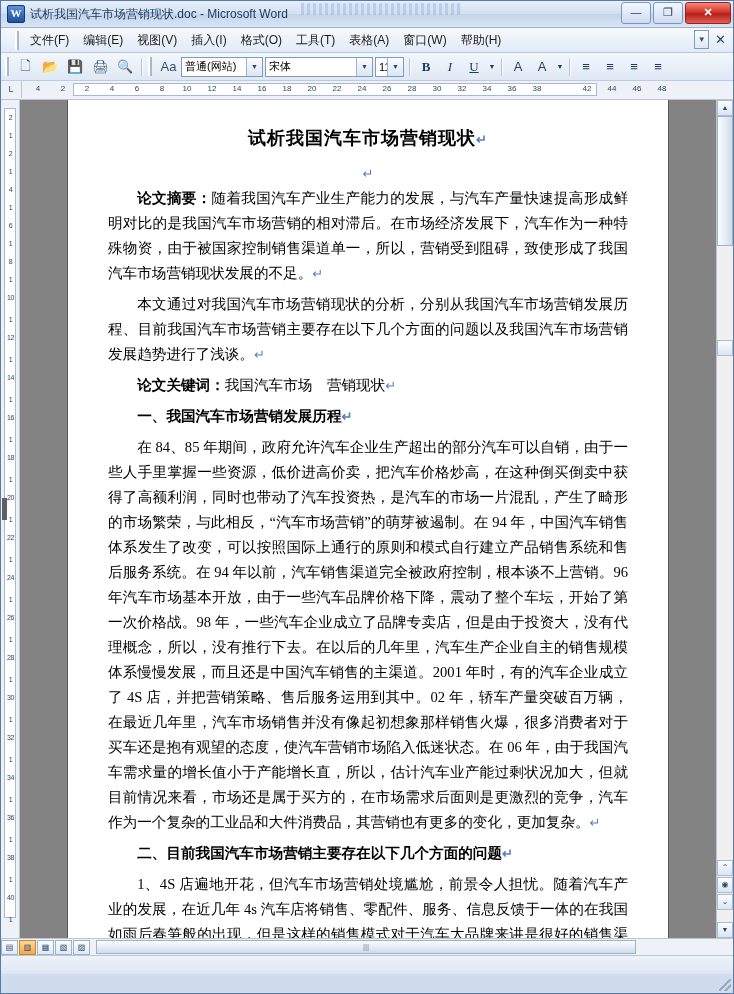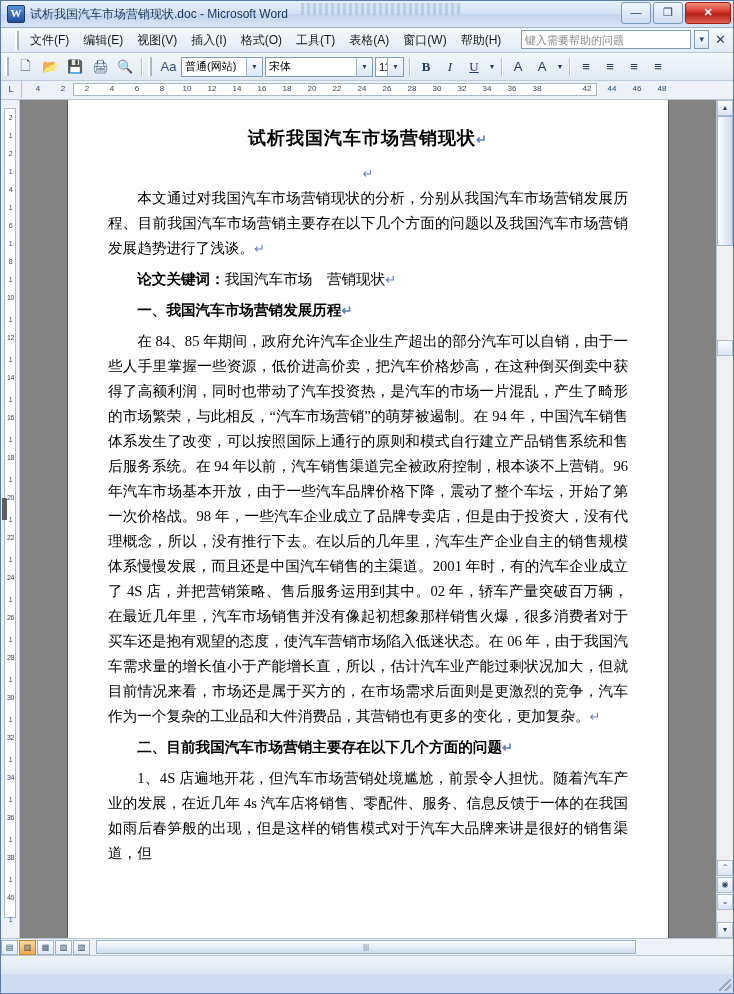--- a/index.html
+++ b/index.html
@@ -455,21 +455,20 @@
     <div class="menu-item">文件(F)</div>
     <div class="menu-item">编辑(E)</div>
     <div class="menu-item">视图(V)</div>
     <div class="menu-item">插入(I)</div>
     <div class="menu-item">格式(O)</div>
     <div class="menu-item">工具(T)</div>
     <div class="menu-item">表格(A)</div>
     <div class="menu-item">窗口(W)</div>
     <div class="menu-item">帮助(H)</div>
     <div class="menu-right">
-      <div class="ask-box">键入需要帮助的问题</div>
       <div class="ask-drop">▼</div>
       <div class="menu-close">✕</div>
     </div>
   </div>
 
   <div class="toolbar">
     <div class="grip"></div>
     <div class="tb-btn">🗋</div>
     <div class="tb-btn">📂</div>
     <div class="tb-btn">💾</div>
@@ -595,20 +594,23 @@
         <div class="page-inner">
 
           <div class="doc-title">
             <span>试析我国汽车市场营销现状</span><span class="pilcrow">↵</span>
           </div>
 
           <div class="blank-line">
             <span class="pilcrow">↵</span>
           </div>
 
+          <p class="para indent">
+            <b>论文摘要：</b><span>随着我国汽车产业生产能力的发展，与汽车产量快速提高形成鲜明对比的是我国汽车市场营销的相对滞后。在市场经济发展下，汽车作为一种特殊物资，由于被国家控制销售渠道单一，所以，营销受到阻碍，致使形成了我国汽车市场营销现状发展的不足。</span><span class="pilcrow">↵</span>
+          </p>
 
           <p class="para indent">
             <span>本文通过对我国汽车市场营销现状的分析，分别从我国汽车市场营销发展历程、目前我国汽车市场营销主要存在以下几个方面的问题以及我国汽车市场营销发展趋势进行了浅谈。</span><span class="pilcrow">↵</span>
           </p>
 
           <p class="para indent">
             <b>论文关键词：</b><span>我国汽车市场　营销现状</span><span class="pilcrow">↵</span>
           </p>
 
           <p class="heading">

